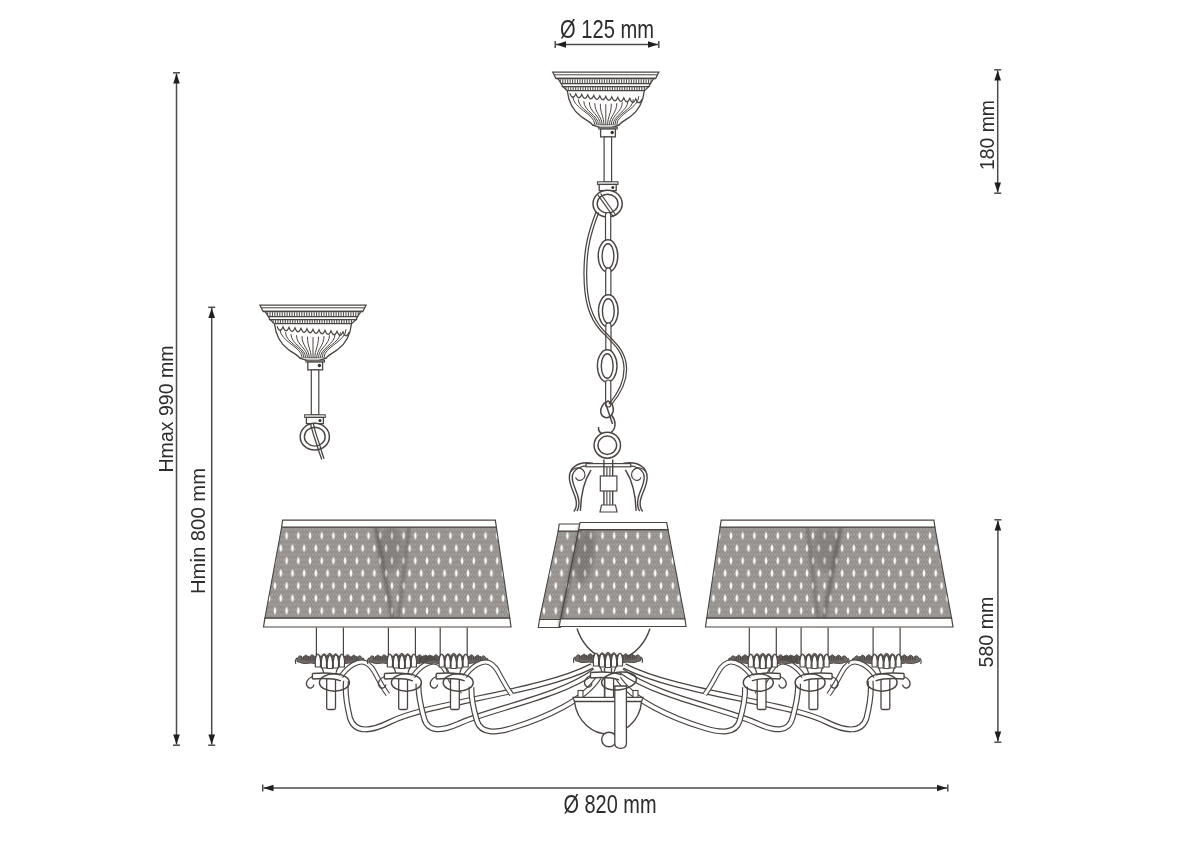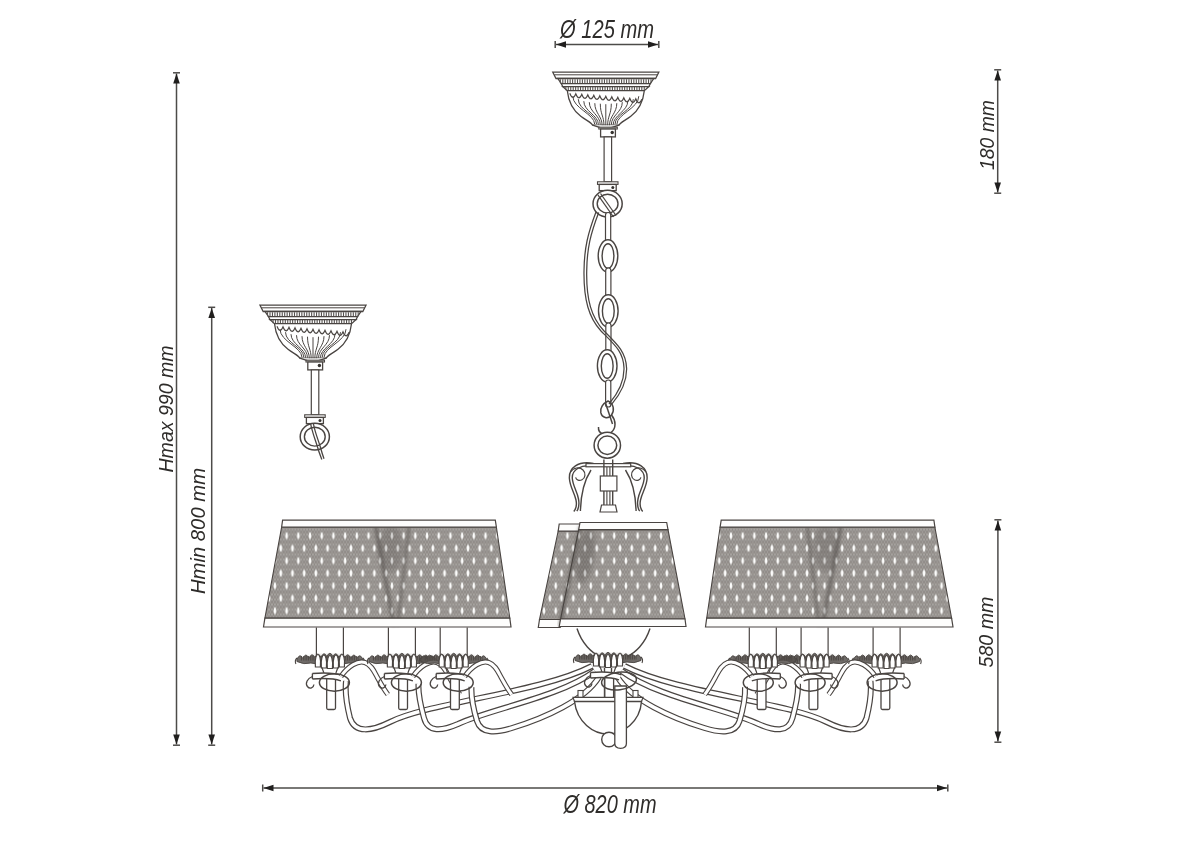--- a/index.html
+++ b/index.html
@@ -1,16 +1,16 @@
 <!DOCTYPE html>
 <html><head>
 <meta charset="utf-8">
 <style>
   html,body{margin:0;padding:0;background:#ffffff;}
-  .page{width:1200px;height:848px;position:relative;background:#ffffff;overflow:hidden;font-style:italic;}
+  .page{width:1200px;height:848px;position:relative;background:#ffffff;overflow:hidden;}
   text{font-family:"Liberation Sans",sans-serif;fill:#2e2c2a;}
 </style>
 </head>
 <body>
 <div class="page">
 <svg width="1200" height="848" viewBox="0 0 1200 848">
 <defs>
   <pattern id="mesh" width="2.9" height="5.0" patternUnits="userSpaceOnUse">
     <rect width="2.9" height="5.0" fill="#c7c4c1"></rect>
     <path d="M0,0 L1.45,5 L2.9,0 M0,5 L1.45,0 L2.9,5" stroke="#5d5955" stroke-width="0.5" stroke-opacity="0.82" fill="none"></path>

